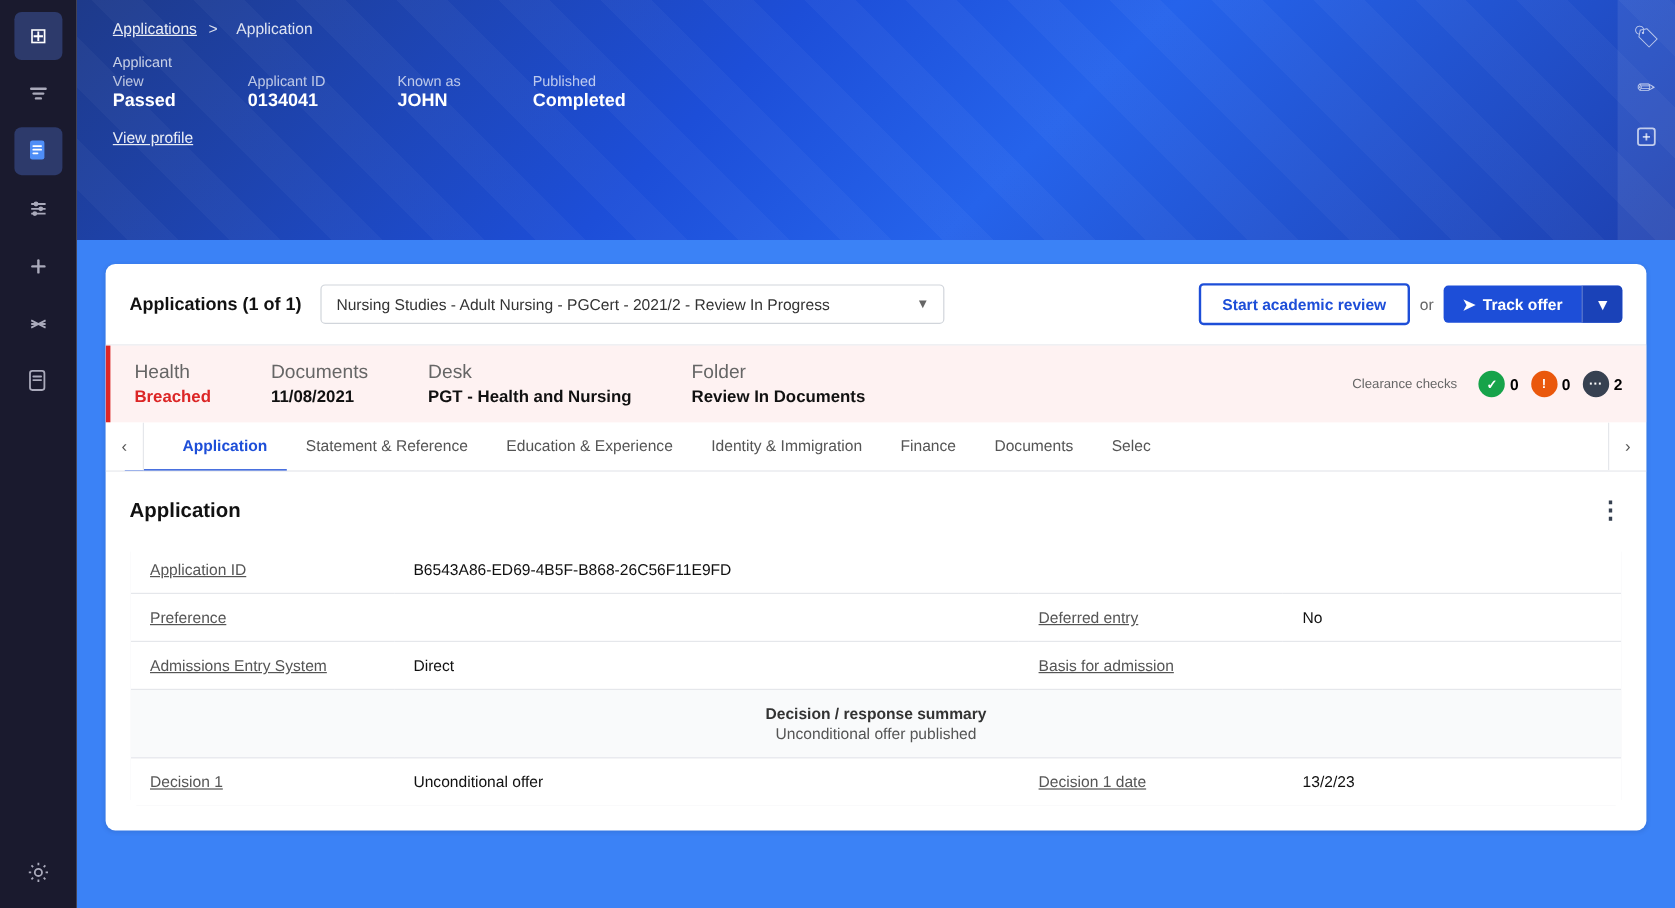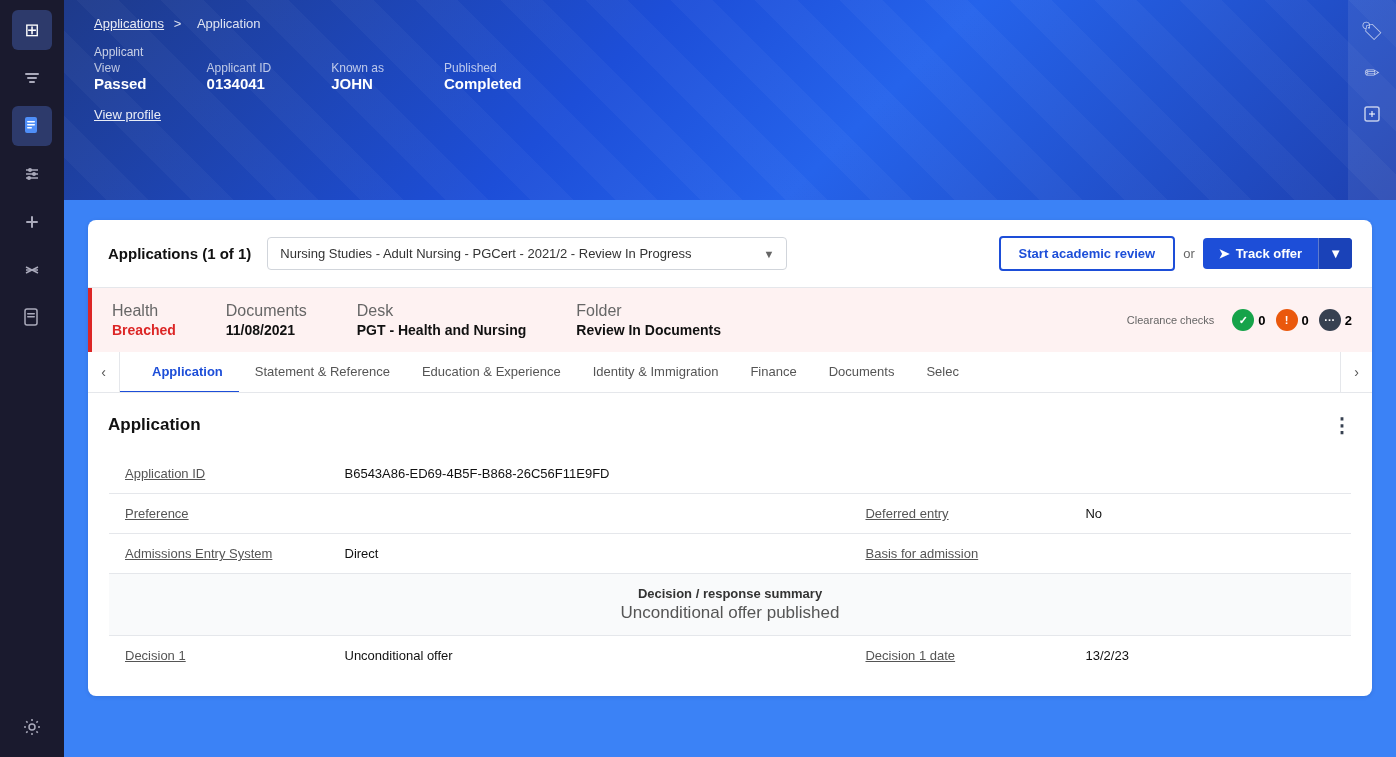--- a/index.html
+++ b/index.html
@@ -554,21 +554,21 @@
           </tr>
           <tr>
             <td class="label">Admissions Entry System</td>
             <td class="value">Direct</td>
             <td class="label">Basis for admission</td>
             <td class="value"></td>
           </tr>
           <tr class="divider-row">
             <td colspan="4">
               <div>Decision / response summary</div>
-              <div style="font-size:17px; font-weight:400; color:#555; margin-top:2px;">Unconditional offer published</div>
+              <div style="font-size:13px; font-weight:400; color:#555; margin-top:2px;">Unconditional offer published</div>
             </td>
           </tr>
           <tr>
             <td class="label">Decision 1</td>
             <td class="value-left">Unconditional offer</td>
             <td class="label">Decision 1 date</td>
             <td class="value">13/2/23</td>
           </tr>
         </tbody>
           </table>

